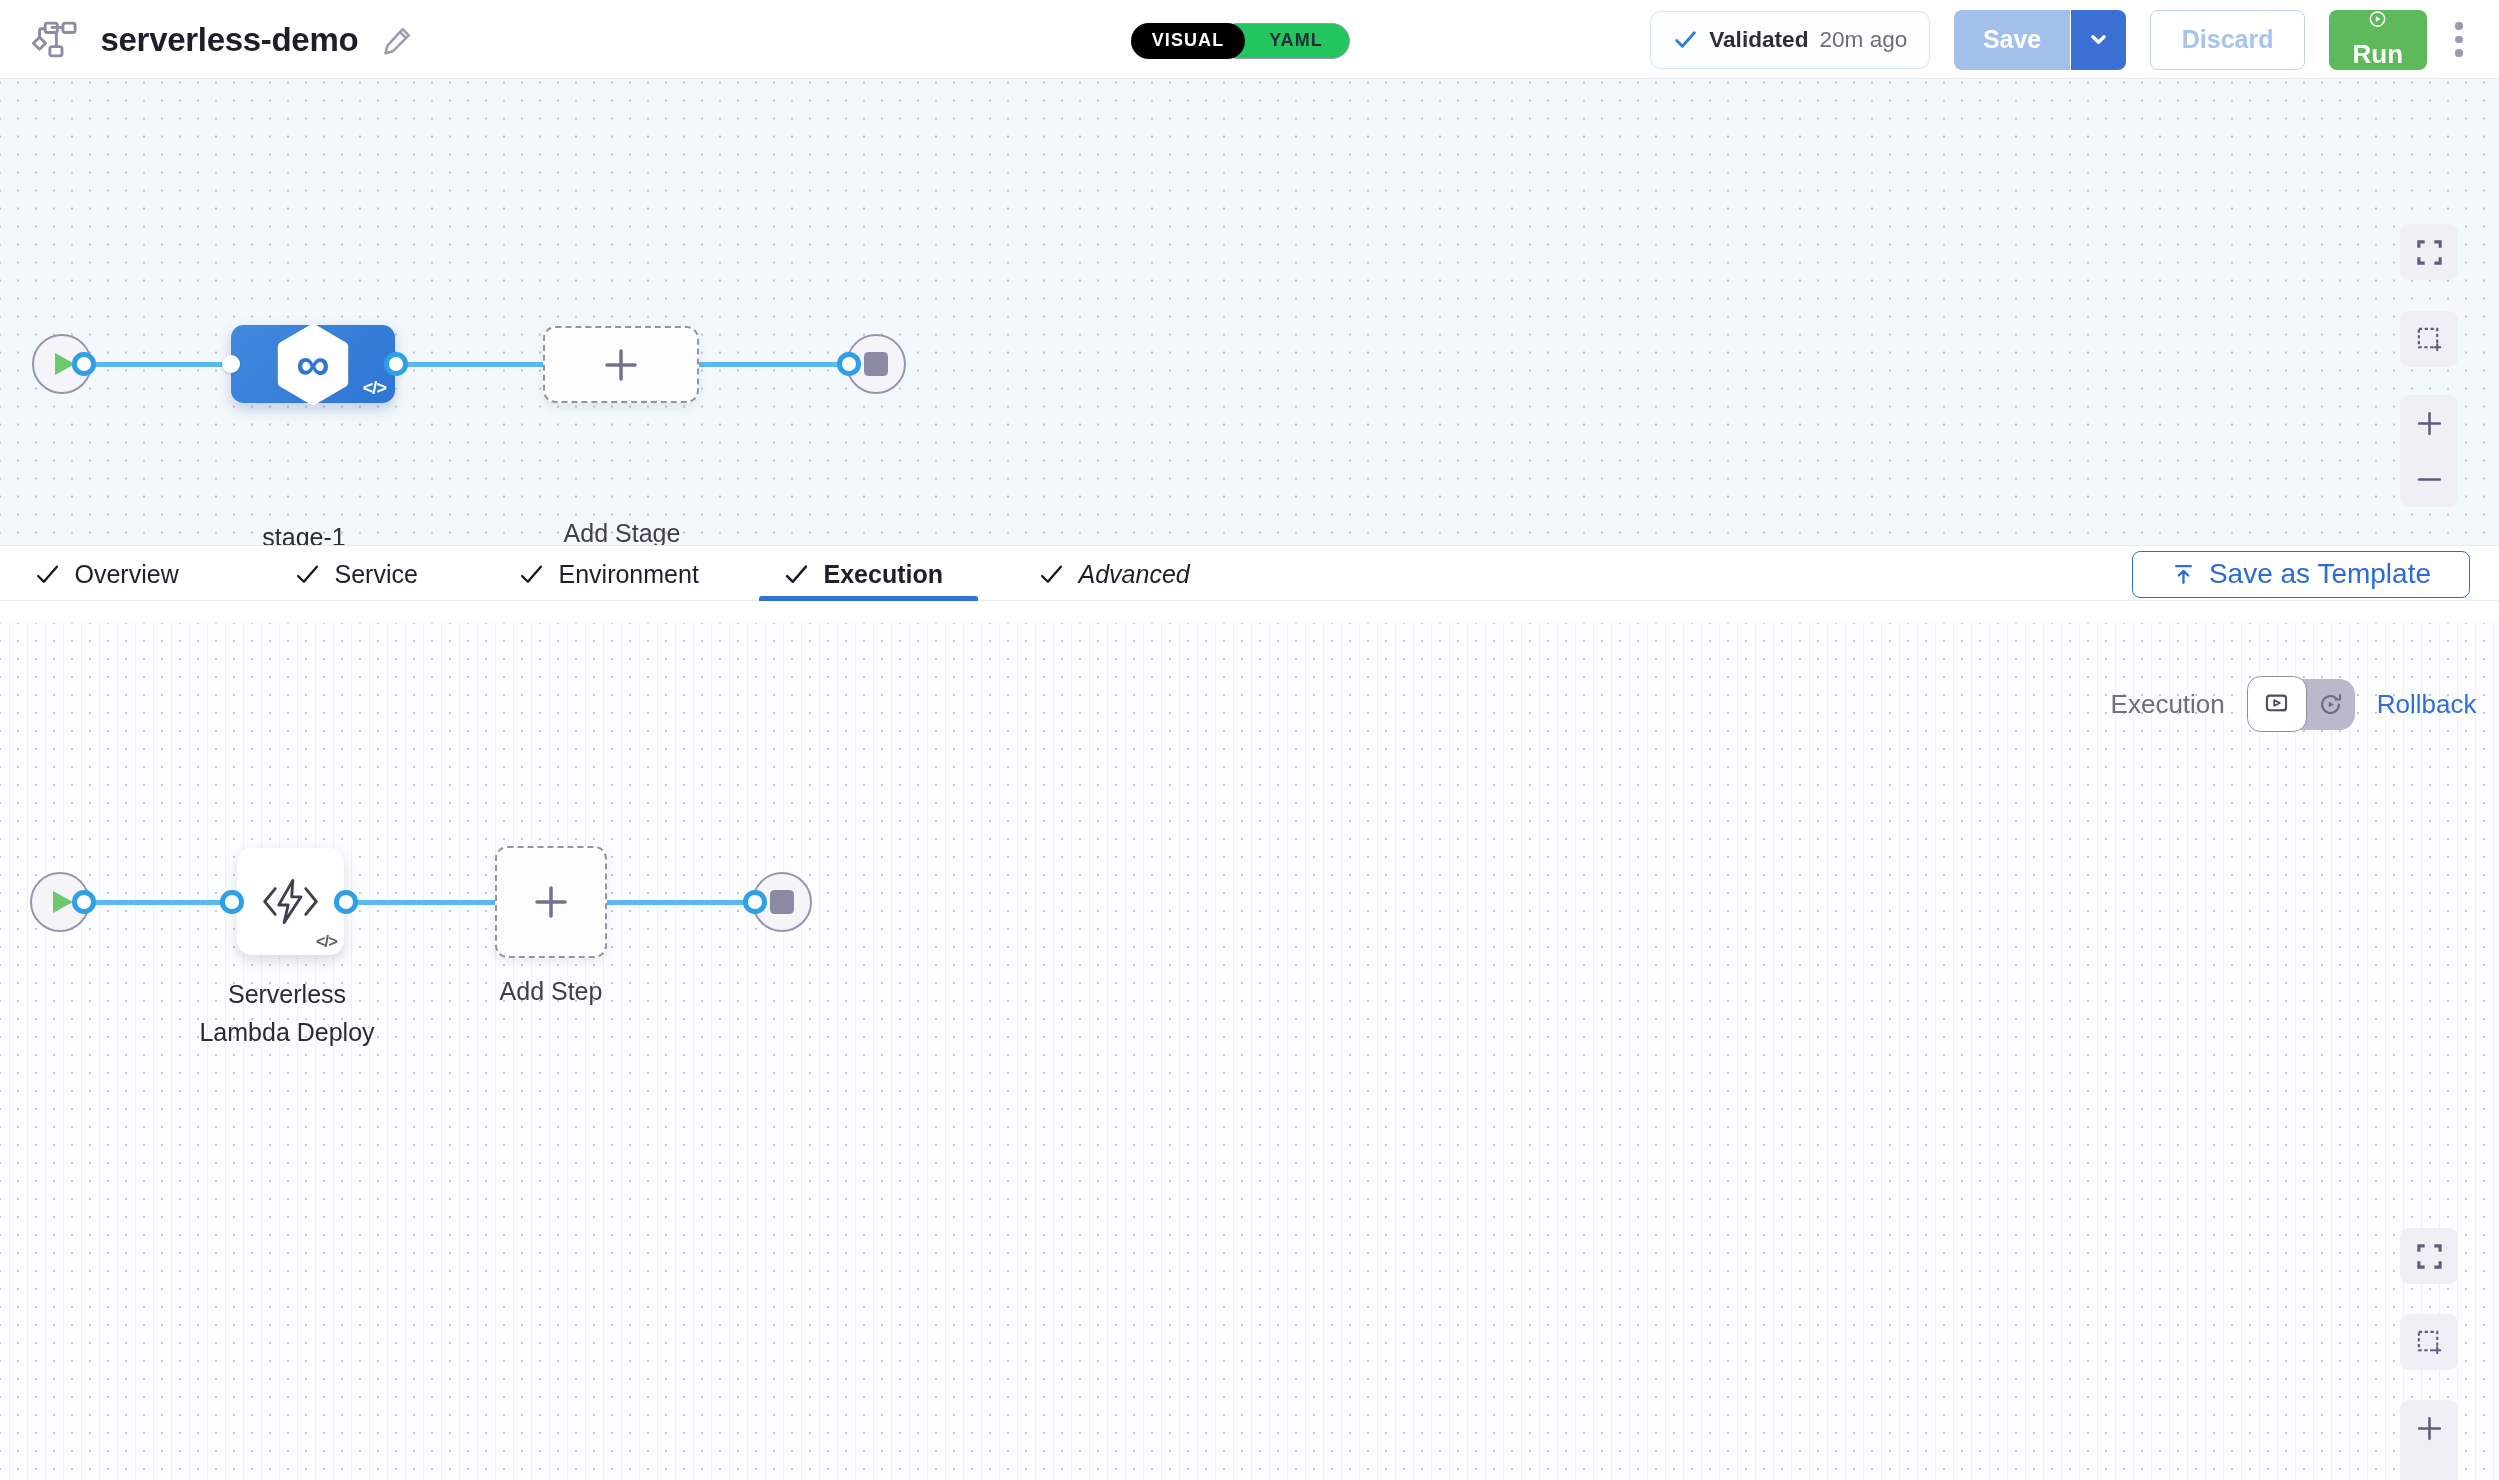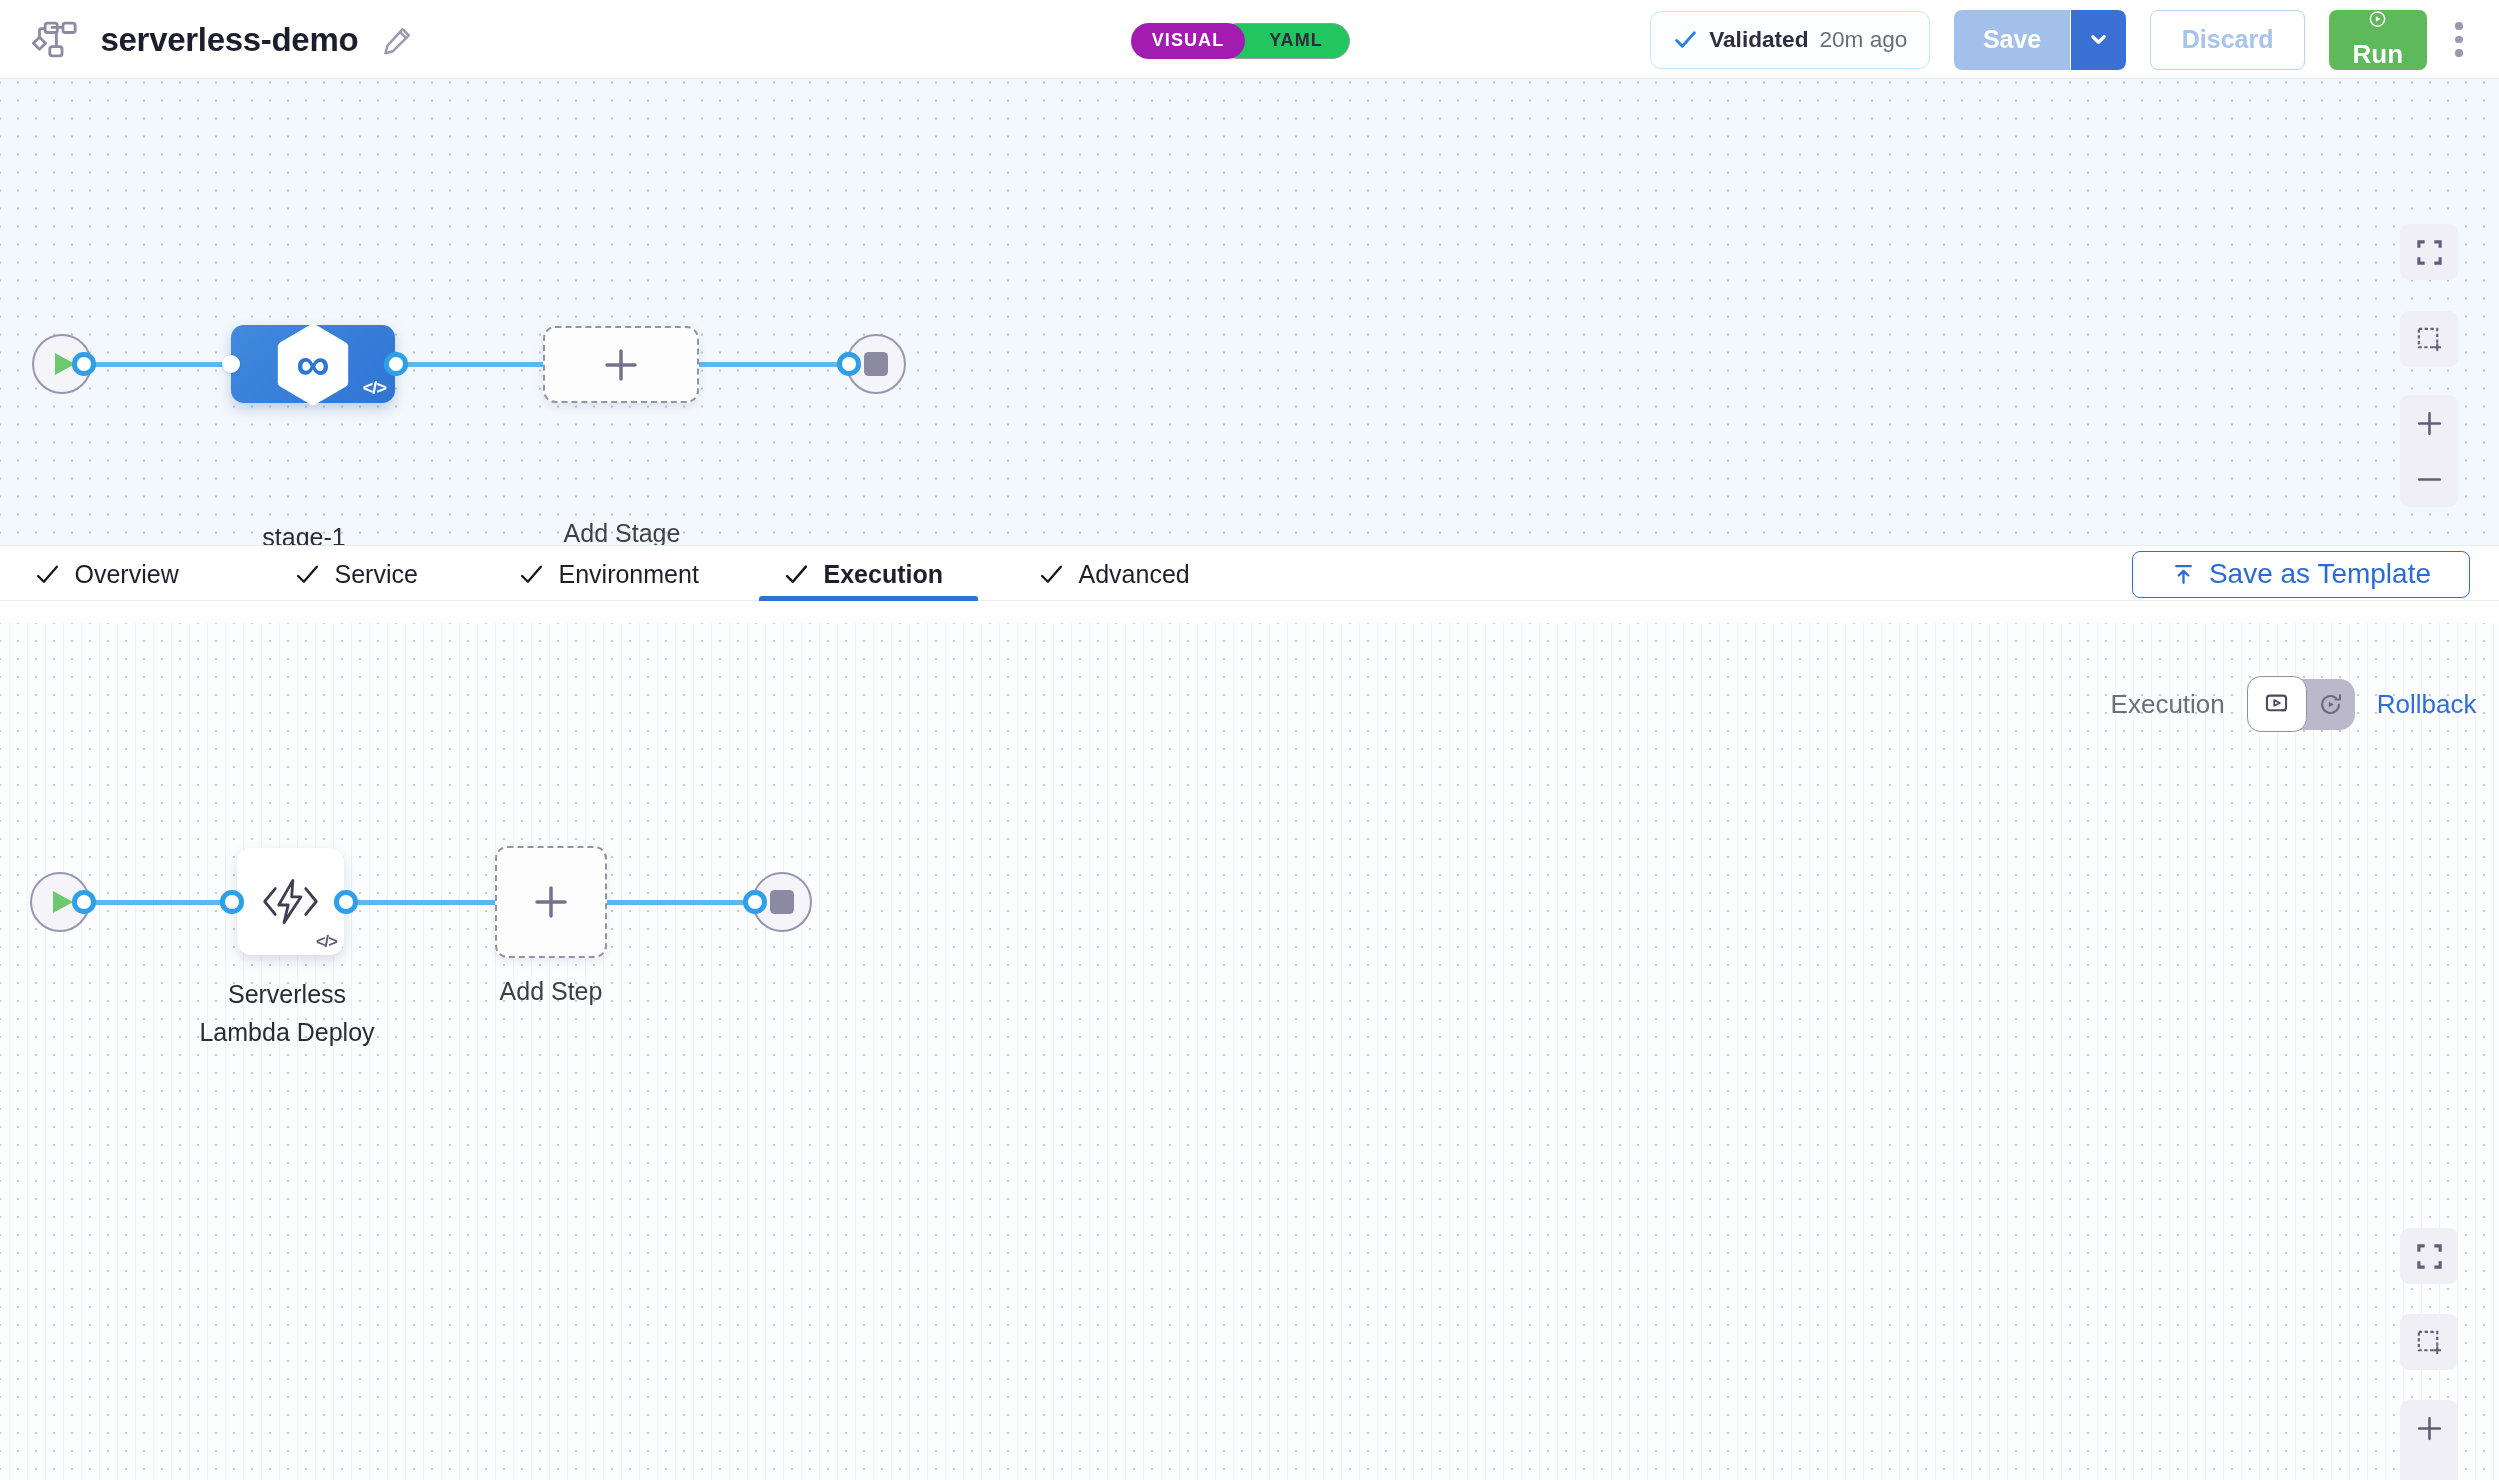--- a/index.html
+++ b/index.html
@@ -10,21 +10,21 @@
   
   .header { position:absolute; left:0; top:0; width:2500px; height:79px;
     background:#fff; border-bottom:0.9px solid #e9eaf0; z-index:10; }
   .header-left { position:absolute; left:32px; top:0; height:79px; display:flex; align-items:center; gap:23.5px; }
   .pipeline-title { font-size:33px; font-weight:700; color:#1d1d2b; letter-spacing:-0.3px; }
   .icon-btn { background:none; border:none; cursor:pointer; display:flex; align-items:center; }
 
   .mode-toggle { position:absolute; left:1131px; top:22.6px; height:36px; display:flex; }
   .mode-pill { height:36px; display:flex; align-items:center; justify-content:center;
     font-size:18px; font-weight:700; letter-spacing:1.1px; border-radius:902px; cursor:pointer; }
-  .mode-visual { width:114px; background:#a21caf; color:#fff; z-index:2; }
+  .mode-visual { width:114px; background:#000000; color:#fff; z-index:2; }
   .mode-yaml  { width:130px; background:#22c55e; color:#2c2c3a; border:1.8px solid #9a99b0;
     margin-left:-25px; padding-left:22px; z-index:1; }
 
   .header-right { position:absolute; right:32px; top:0; height:79px; display:flex; align-items:center; gap:23.5px; }
   .validated-badge { display:flex; align-items:center; gap:11px; height:58px; padding:0 22px;
     border:1.8px solid #cbe7fa; border-radius:11px; background:#fdfeff; cursor:pointer; }
   .validated-label { font-size:22.6px; font-weight:700; color:#2d2d3c; }
   .validated-time { font-size:22.6px; color:#6b6d7c; }
 
   .save-split { display:flex; height:60px; border-radius:8.1px; overflow:hidden; }
@@ -254,21 +254,21 @@
           <polyline points="3,13.5 8.5,19 21,4.5" fill="none" stroke="#16161f" stroke-width="2.2" stroke-linecap="round" stroke-linejoin="round"></polyline>
         </svg>
       <span>Environment</span>
     </div>
     <div class="tab active" style="left:784px;">
       <svg width="25" height="25" viewBox="0 0 24 24">
           <polyline points="3,13.5 8.5,19 21,4.5" fill="none" stroke="#16161f" stroke-width="2.4" stroke-linecap="round" stroke-linejoin="round"></polyline>
         </svg>
       <span>Execution</span>
     </div>
-    <div class="tab" style="left:1039px;">
+    <div class="tab" style="left:1039px;font-style:italic;">
       <svg width="25" height="25" viewBox="0 0 24 24">
           <polyline points="3,13.5 8.5,19 21,4.5" fill="none" stroke="#16161f" stroke-width="2.2" stroke-linecap="round" stroke-linejoin="round"></polyline>
         </svg>
       <span>Advanced</span>
     </div>
     <div class="tab-underline"></div>
 
     <button class="save-template-btn">
       <svg width="25" height="25" viewBox="0 0 24 24">
         <path d="M5 4 h14 M12 20 V9 M7.5 13 L12 8.5 L16.5 13" fill="none" stroke="#2c6bd3" stroke-width="2.2" stroke-linecap="round" stroke-linejoin="round"></path>

